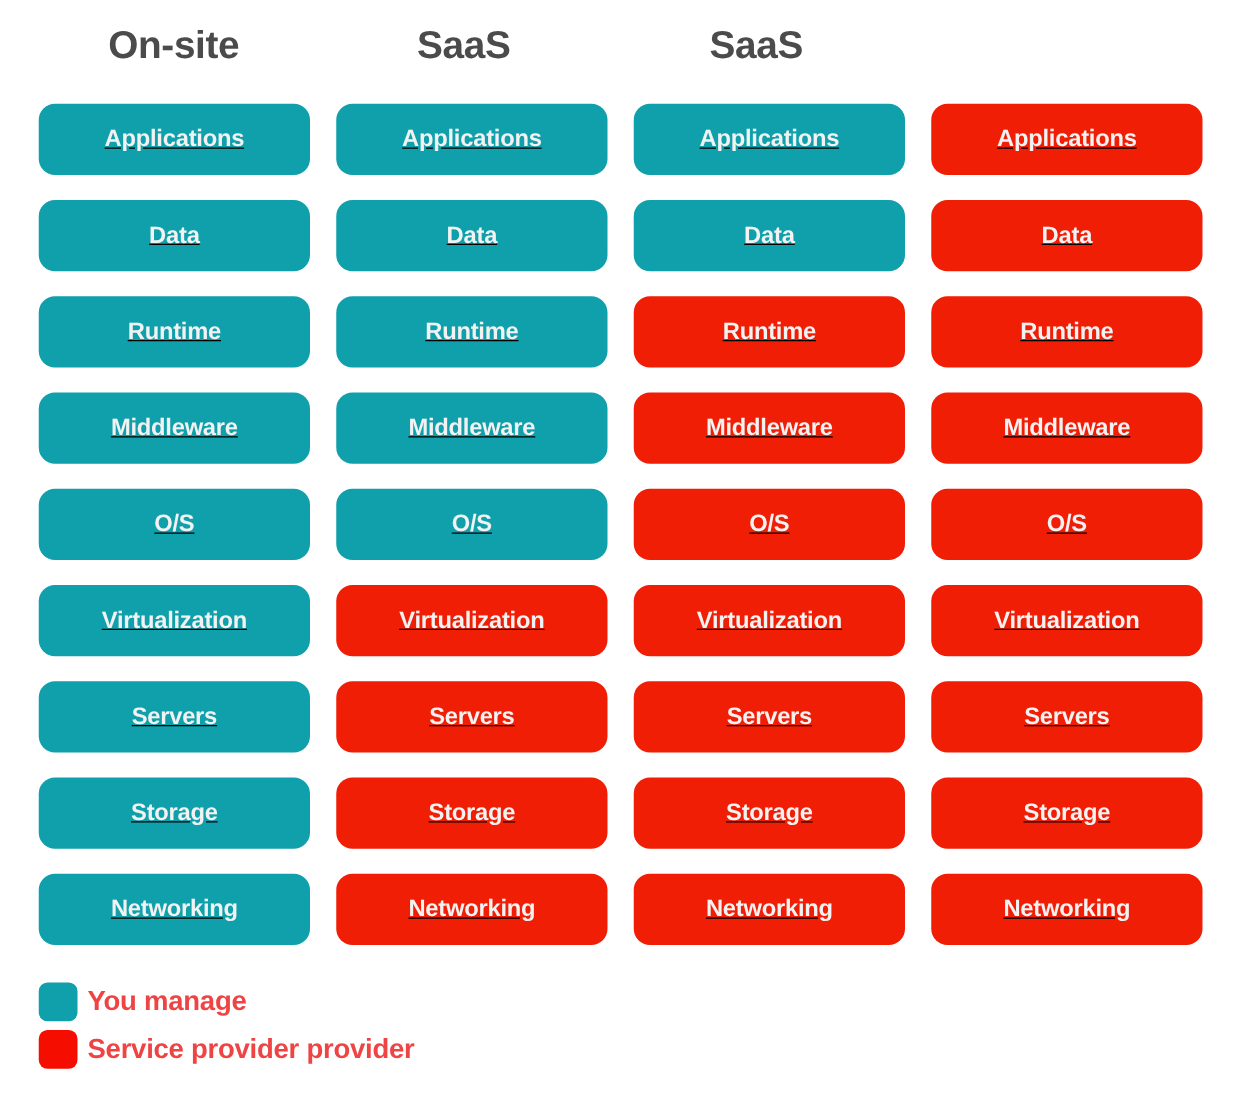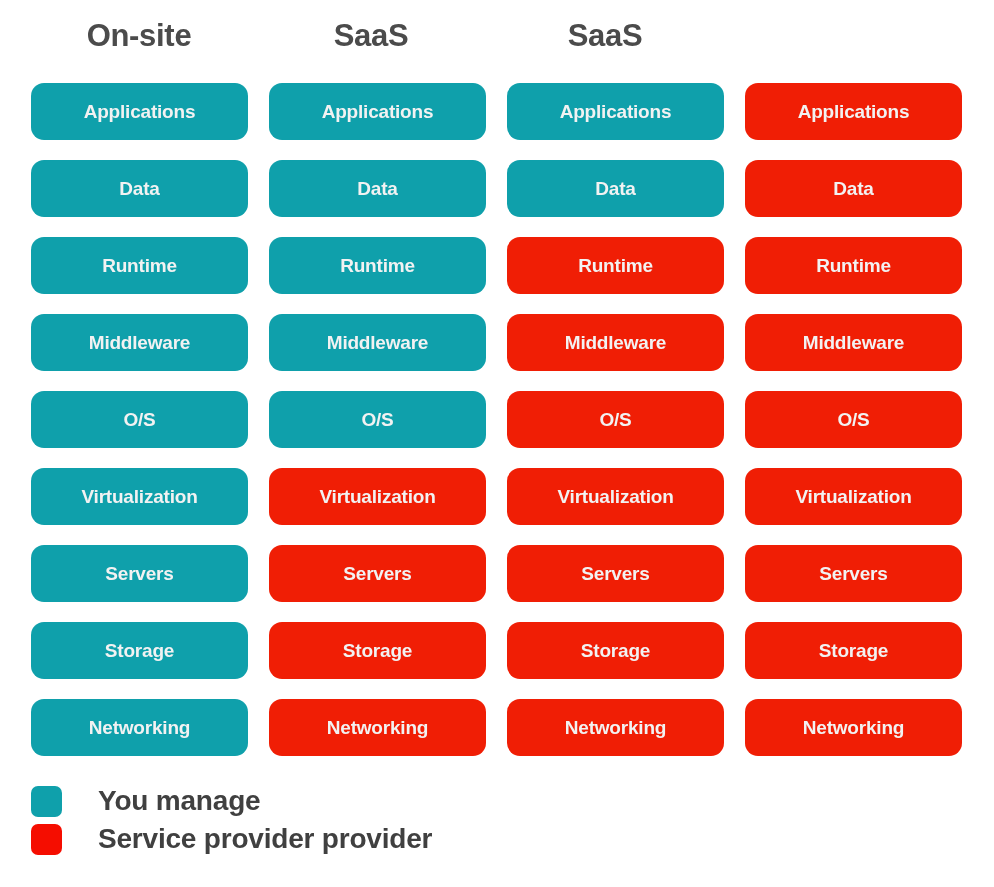--- a/index.html
+++ b/index.html
@@ -54,20 +54,21 @@
     position: absolute;
     left: 31px;
     top: 83px;
     width: 932px;
   }
   .grid-row {
     display: flex;
     flex-direction: row;
     height: 57px;
     margin-bottom: 20px;
+    text-decoration: underline;
   }
   .pill {
     width: 217px;
     height: 57px;
     border-radius: 13px;
     margin-right: 21px;
     display: flex;
     align-items: center;
     justify-content: center;
     box-sizing: border-box;
@@ -98,24 +99,24 @@
   }
   .swatch {
     width: 31px;
     height: 31px;
     border-radius: 7px;
     flex: 0 0 31px;
   }
   .swatch.you { background: #0fa0ab; }
   .swatch.provider { background: #f50d00; }
   .legend-label {
-    margin-left: 36px;
-    font-size: 28px;
+    margin-left: 8px;
+    font-size: 22px;
     font-weight: bold;
-    color: #404040;
+    color: #ef4444;
     letter-spacing: -0.2px;
     white-space: nowrap;
   }
 </style>
 </head>
 <body>
 
 <div id="diagram">
 
   <div class="header-row">

